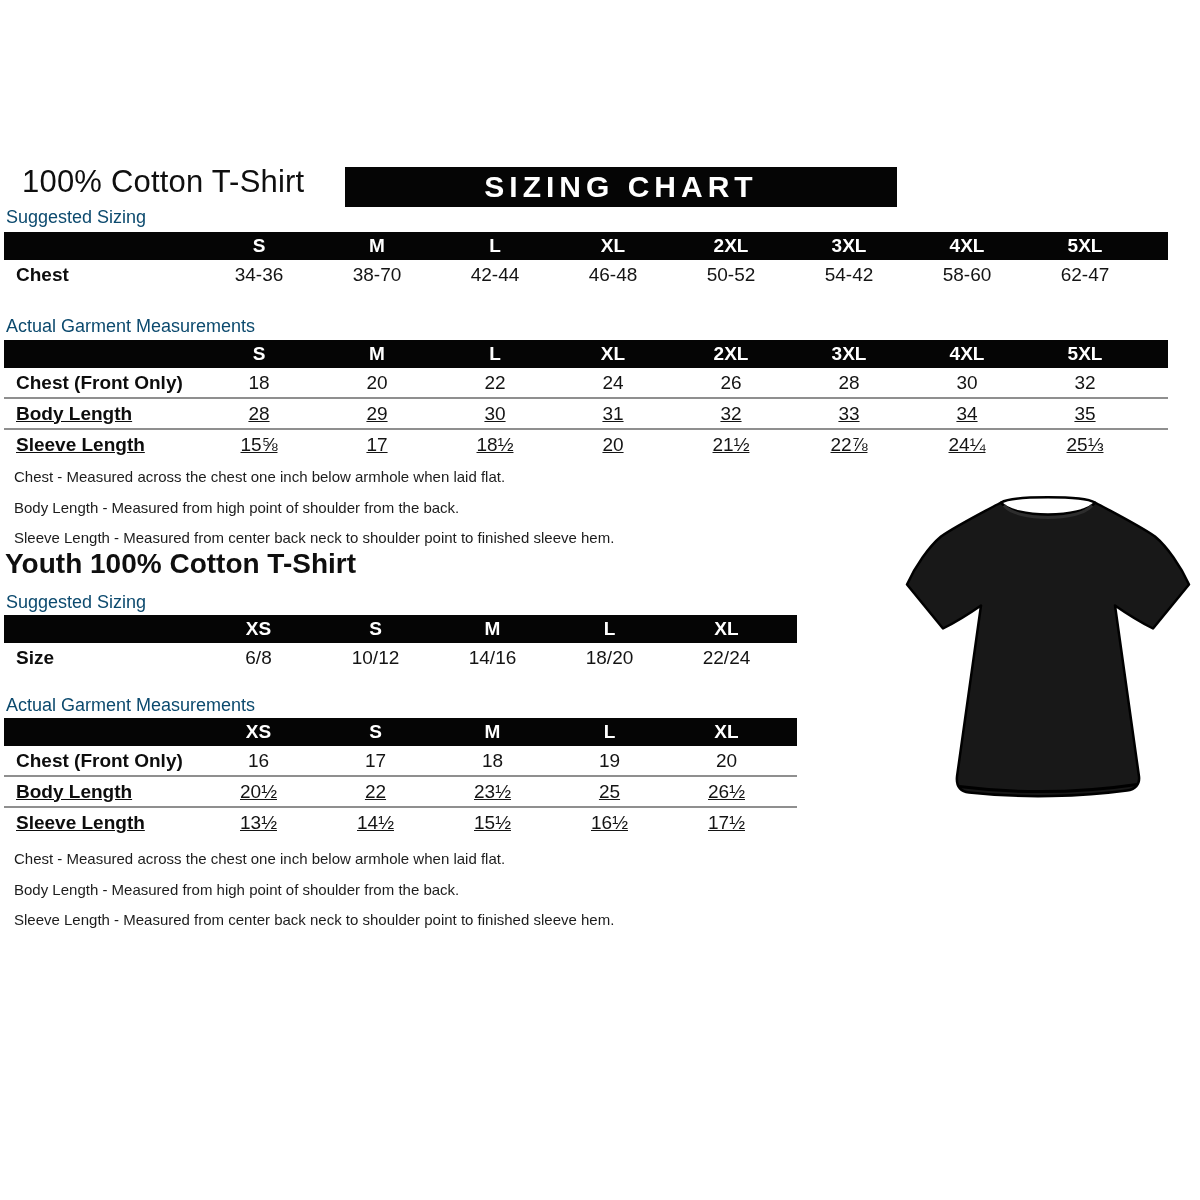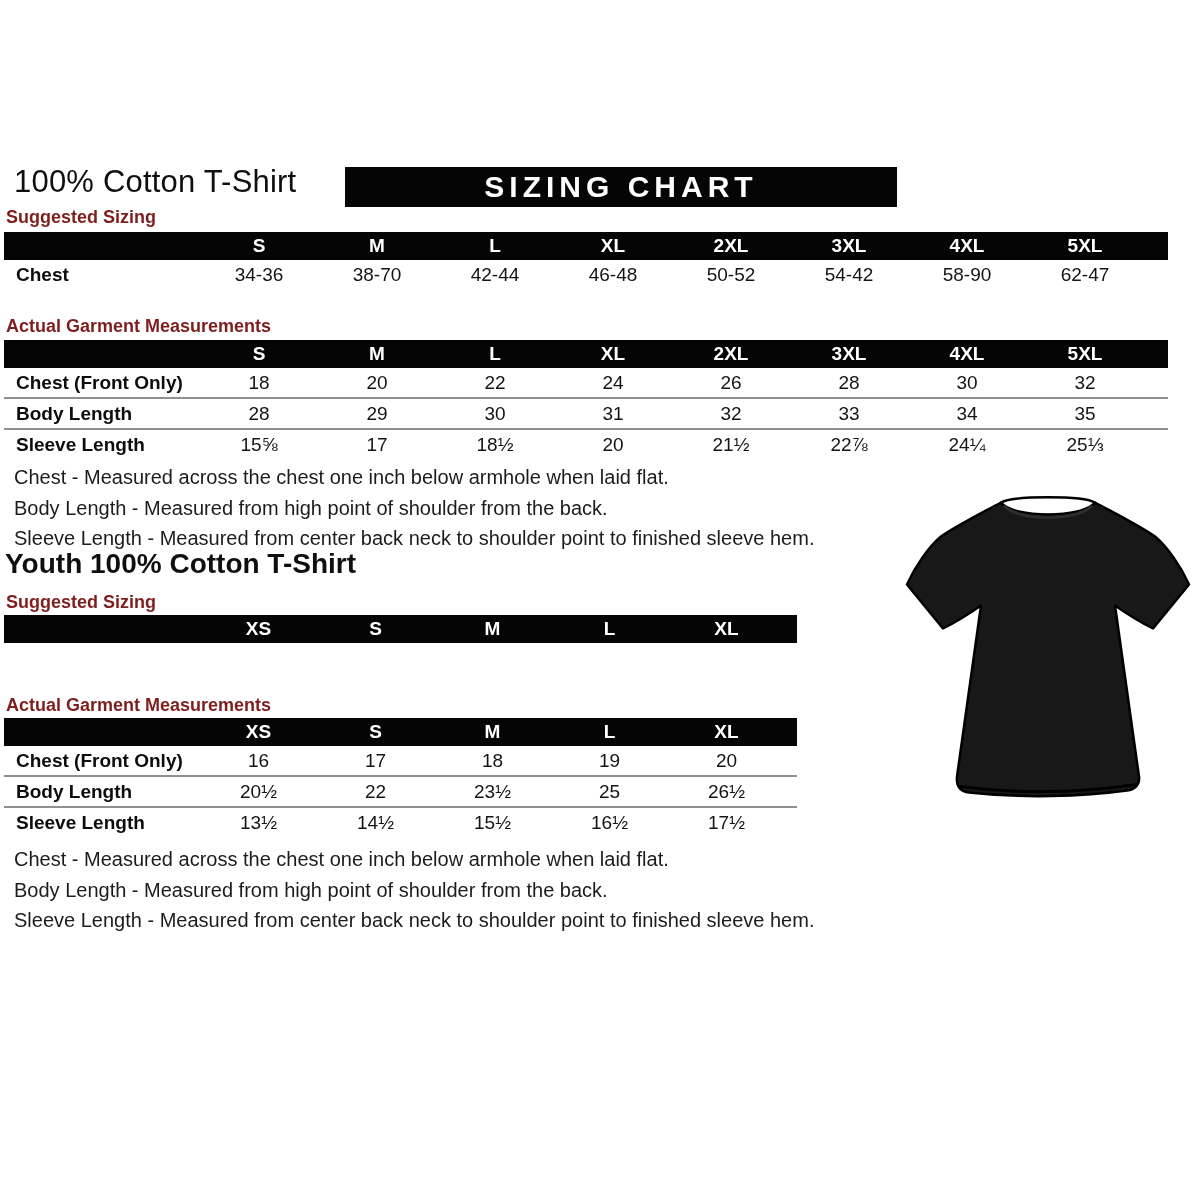--- a/index.html
+++ b/index.html
@@ -2,36 +2,36 @@
 <html><head>
 <meta charset="utf-8">
 <style>
   html,body{margin:0;padding:0;}
   body{
     width:1200px;height:1200px;background:#ffffff;position:relative;
     font-family:"Liberation Sans","DejaVu Sans",sans-serif;color:#1a1a1a;
     -webkit-font-smoothing:antialiased;
   }
   .abs{position:absolute;}
-  .page-title{left:14px;top:164px;font-size:31px;letter-spacing:0.2px;color:#0f0f0f;}
+  .page-title{left:22px;top:164px;font-size:31px;letter-spacing:0.2px;color:#0f0f0f;}
   .banner{
     left:345px;top:167px;width:552px;height:40px;background:#050505;
     display:flex;align-items:center;justify-content:center;
     color:#ffffff;font-weight:bold;font-size:30px;letter-spacing:5px;
   }
-  .sec-label{left:6px;font-size:18px;color:#7f1d1d;font-weight:bold;}
+  .sec-label{left:6px;font-size:18px;color:#0c4a6e;}
   .youth-title{left:5px;top:548px;font-size:28px;font-weight:bold;color:#0f0f0f;}
   table{border-collapse:collapse;table-layout:fixed;position:absolute;}
   th,td{padding:0;margin:0;vertical-align:middle;overflow:hidden;white-space:nowrap;}
   .hdr th{background:#050505;color:#ffffff;font-weight:bold;font-size:19px;height:28px;text-align:center;}
   td.val{text-align:center;font-size:19px;height:29px;color:#141414;}
   td.rowlab{text-align:left;padding-left:12px;font-weight:bold;font-size:19px;color:#0d0d0d;}
   td.rowlab .suffix{font-weight:bold;}
-  table.lined tr.r + tr.r td{border-top:2px solid #8f8f8f;}
-  .notes{left:14px;font-size:20px;line-height:30.5px;color:#1c1c1c;}
+  table.lined tr.r + tr.r td{border-top:2px solid #8f8f8f;text-decoration:underline;}
+  .notes{left:14px;font-size:15px;line-height:30.5px;color:#1c1c1c;}
   .notes div{white-space:nowrap;}
   .tshirt-wrap{left:893px;top:474px;width:300px;height:335px;}
 </style>
 </head>
 <body>
 
 <div class="abs page-title">100% Cotton T-Shirt</div>
 <div class="abs banner">
   <span>SIZING CHART</span>
 </div>
@@ -65,21 +65,21 @@
     <th></th>
   </tr>
   <tr class="r">
     <td class="rowlab">Chest</td>
     <td class="val">34-36</td>
     <td class="val">38-70</td>
     <td class="val">42-44</td>
     <td class="val">46-48</td>
     <td class="val">50-52</td>
     <td class="val">54-42</td>
-    <td class="val">58-90</td>
+    <td class="val">58-60</td>
     <td class="val">62-47</td>
     <td></td>
   </tr>
 </tbody>
   </table>
 
 <div class="abs sec-label" style="top:316px;">Actual Garment Measurements</div>
 
 <table class="abs lined" style="left:4px;top:340px;">
   <colgroup>
@@ -168,20 +168,29 @@
   </colgroup>
   <tbody>
       <tr class="hdr">
     <th></th>
     <th>XS</th>
     <th>S</th>
     <th>M</th>
     <th>L</th>
     <th>XL</th>
     <th></th>
+  </tr>
+  <tr class="r">
+    <td class="rowlab">Size</td>
+    <td class="val">6/8</td>
+    <td class="val">10/12</td>
+    <td class="val">14/16</td>
+    <td class="val">18/20</td>
+    <td class="val">22/24</td>
+    <td></td>
   </tr>
 </tbody>
   </table>
 
 <div class="abs sec-label" style="top:695px;">Actual Garment Measurements</div>
 
 <table class="abs lined" style="left:4px;top:718px;">
   <colgroup>
     <col style="width:196px">
       <col style="width:117px">

